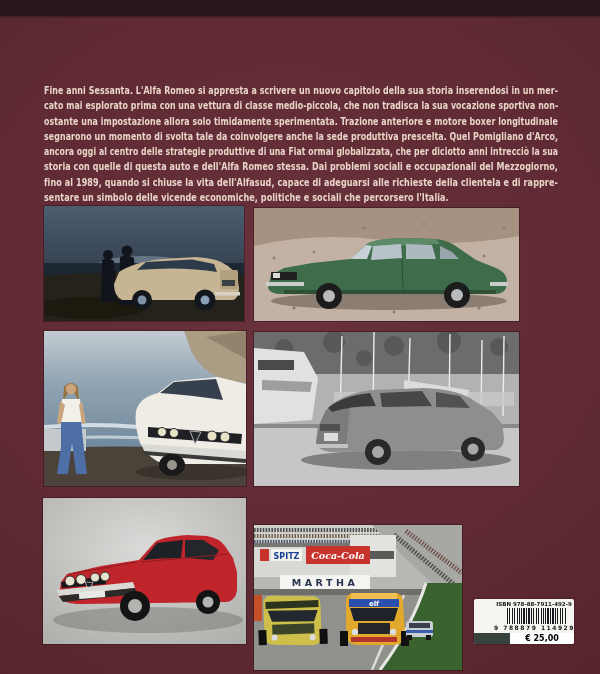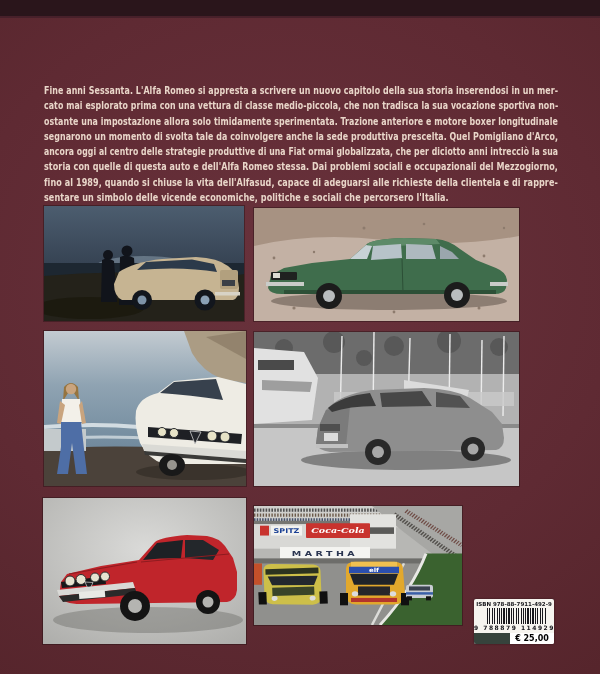--- a/index.html
+++ b/index.html
@@ -21,26 +21,26 @@
   }
 
   
   .photo{position:absolute;overflow:hidden;box-shadow:0 0 0 1px rgba(20,8,10,0.35);background:#333;}
   .photo svg{display:block;width:100%;height:100%;}
   .ph1{left:44px;top:190px;width:200px;height:115px;}
   .ph2{left:254px;top:192px;width:265px;height:113px;}
   .ph3{left:44px;top:315px;width:202px;height:155px;}
   .ph4{left:254px;top:316px;width:265px;height:154px;}
   .ph5{left:43px;top:482px;width:203px;height:146px;}
-  .ph6{left:254px;top:490px;width:208px;height:119px;text-decoration:underline;}
+  .ph6{left:254px;top:509px;width:208px;height:145px;text-decoration:underline;}
 
   
   .barcode-label{
     position:absolute;left:474px;top:583px;width:80px;height:45px;
-    background:#f6f4ef;border-radius:2px;box-shadow:0 0 2px rgba(0,0,0,.5);
+    background:#f6f4ef;border-radius:2px;box-shadow:0 0 2px rgba(0,0,0,.5);padding-left:20px;
   }
   .isbn{font-size:5.5px;line-height:8px;text-align:center;color:#15151a;font-weight:bold;letter-spacing:0;padding-top:1px;white-space:nowrap;overflow:hidden;}
   .bars{
     height:16px;margin:0 8px 0 13px;
     background:repeating-linear-gradient(90deg,#17171c 0,#17171c 1px,#f6f4ef 1px,#f6f4ef 2px,#17171c 2px,#17171c 3.4px,#f6f4ef 3.4px,#f6f4ef 4.8px);
   }
   .ean-digits{font-size:6px;line-height:7px;text-align:center;color:#15151a;font-weight:bold;letter-spacing:1.5px;white-space:nowrap;overflow:hidden;}
   .price-row{position:absolute;left:0;right:0;bottom:0;height:11px;display:flex;}
   .price-dark{width:36px;background:#36433c;border-radius:0 0 0 2px;}
   .price{flex:1;background:#ffffff;color:#000;font-size:8px;font-weight:bold;text-align:center;line-height:11px;border-radius:0 0 2px 0;white-space:nowrap;}

